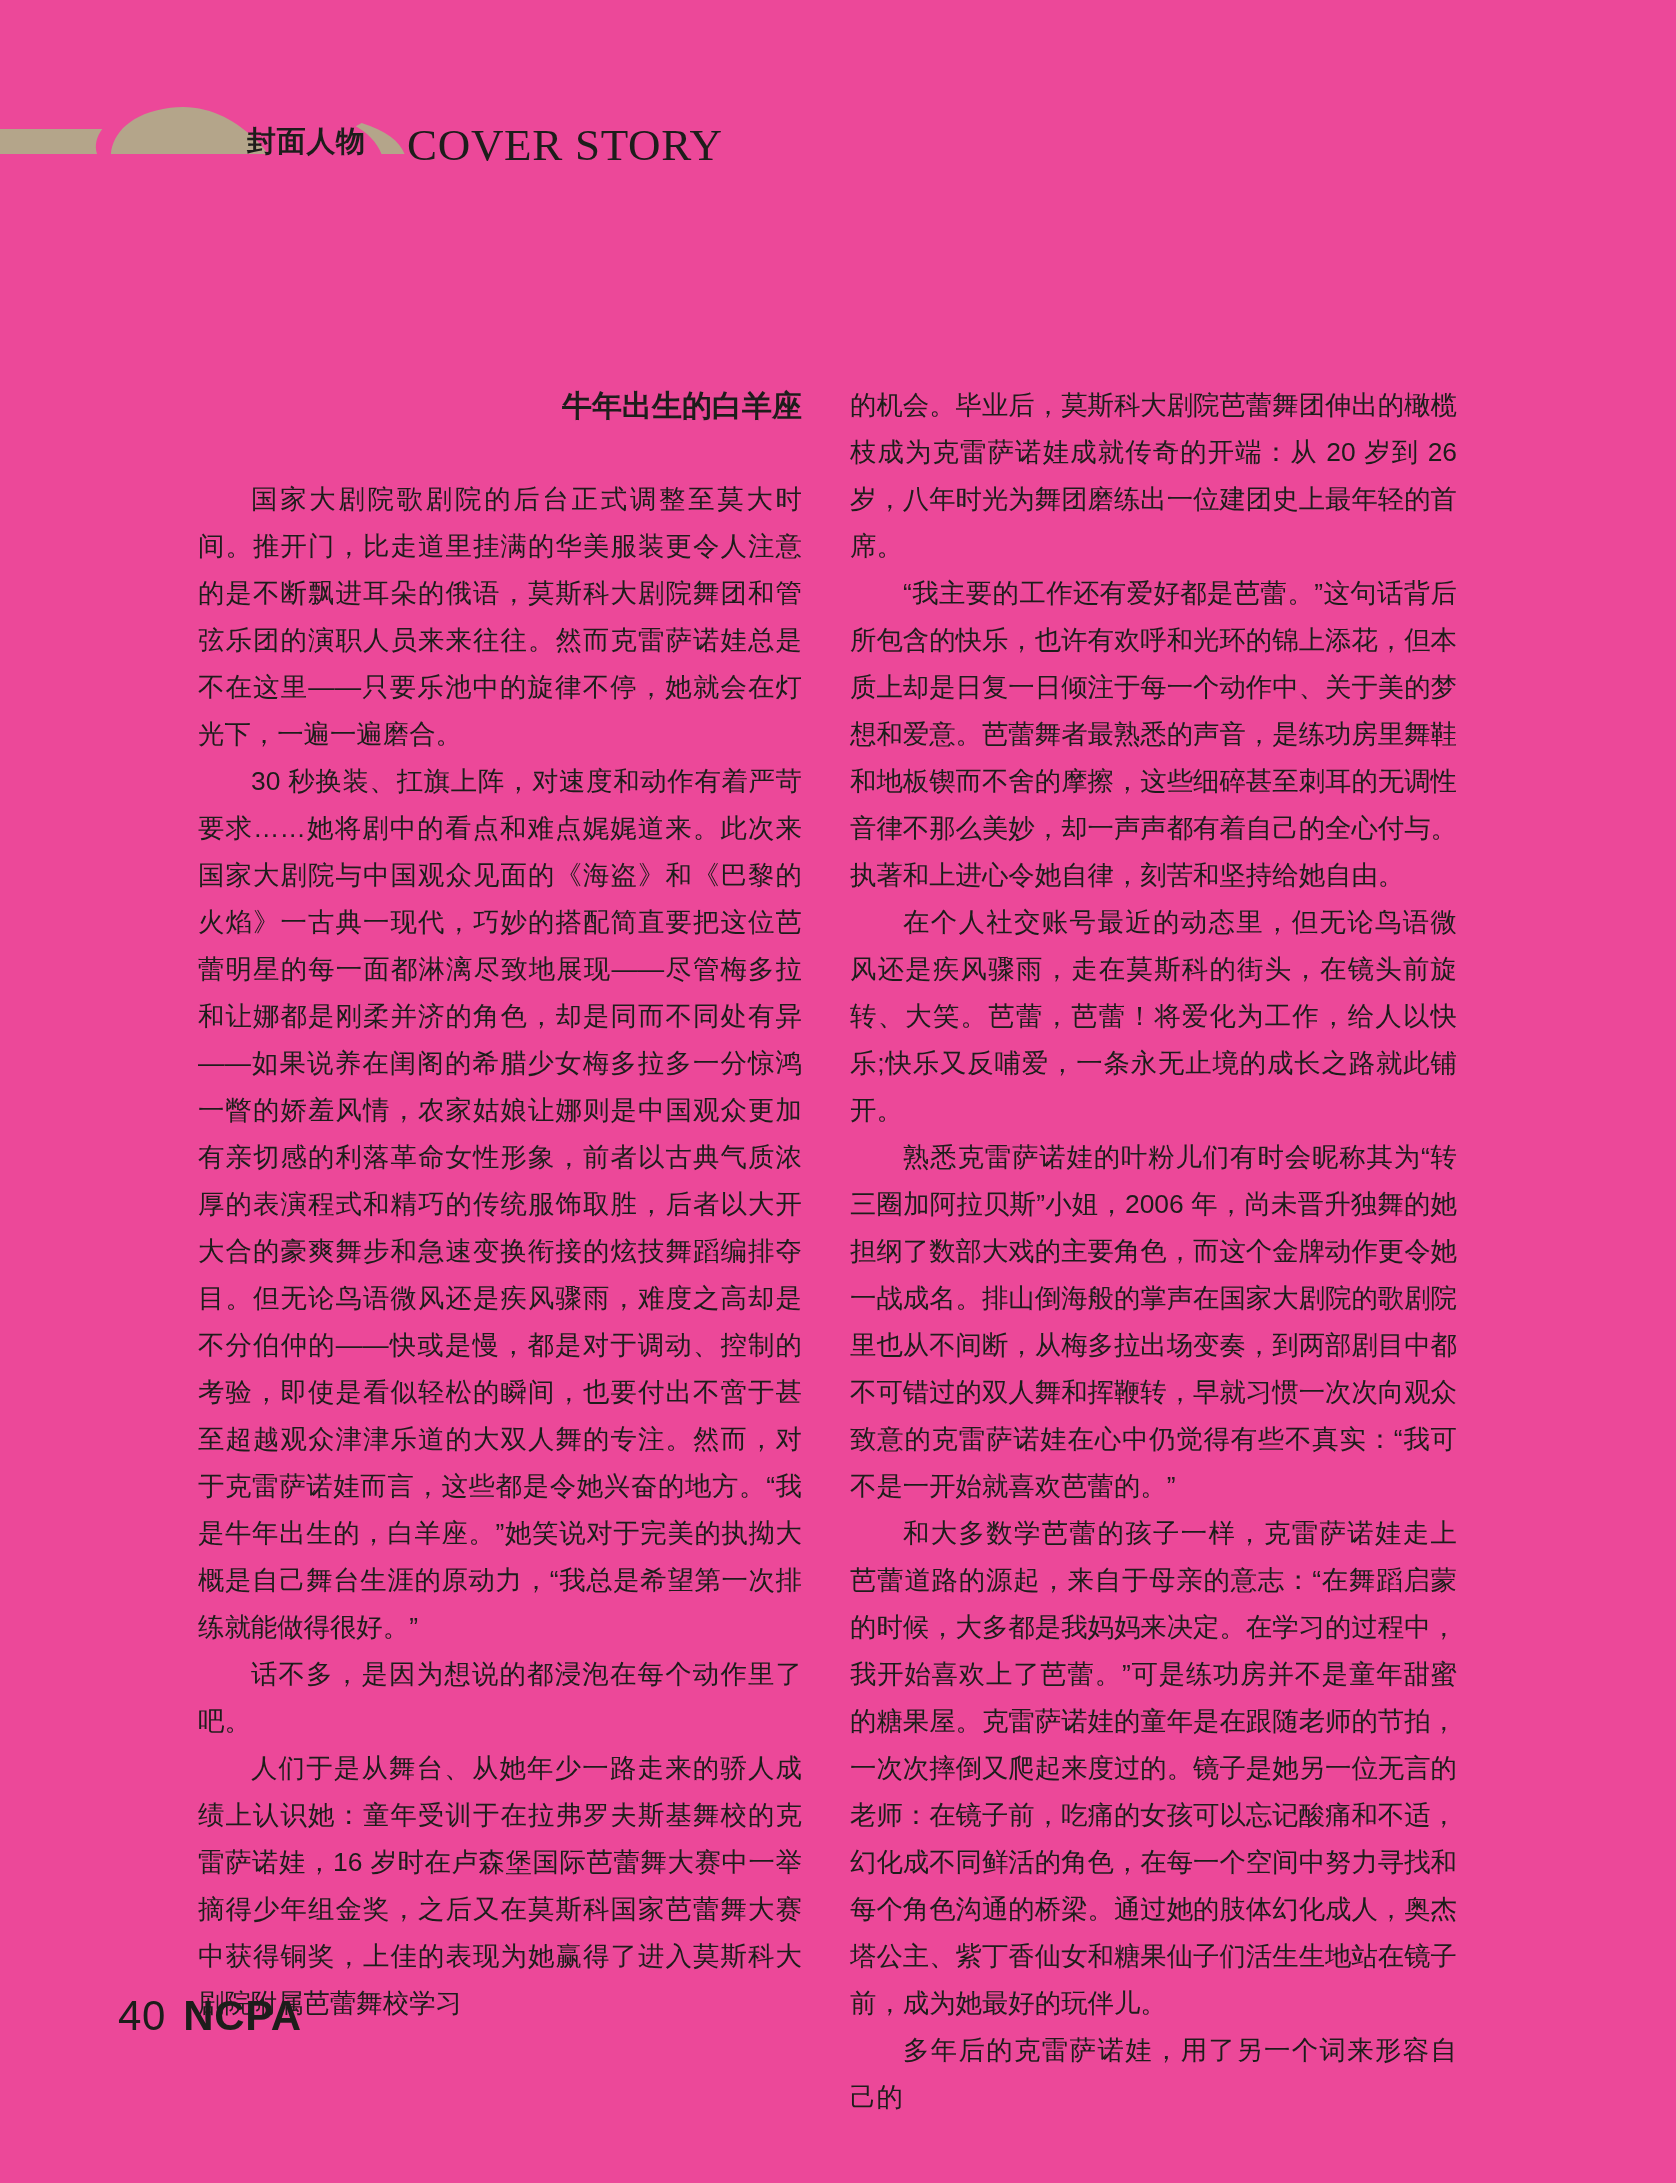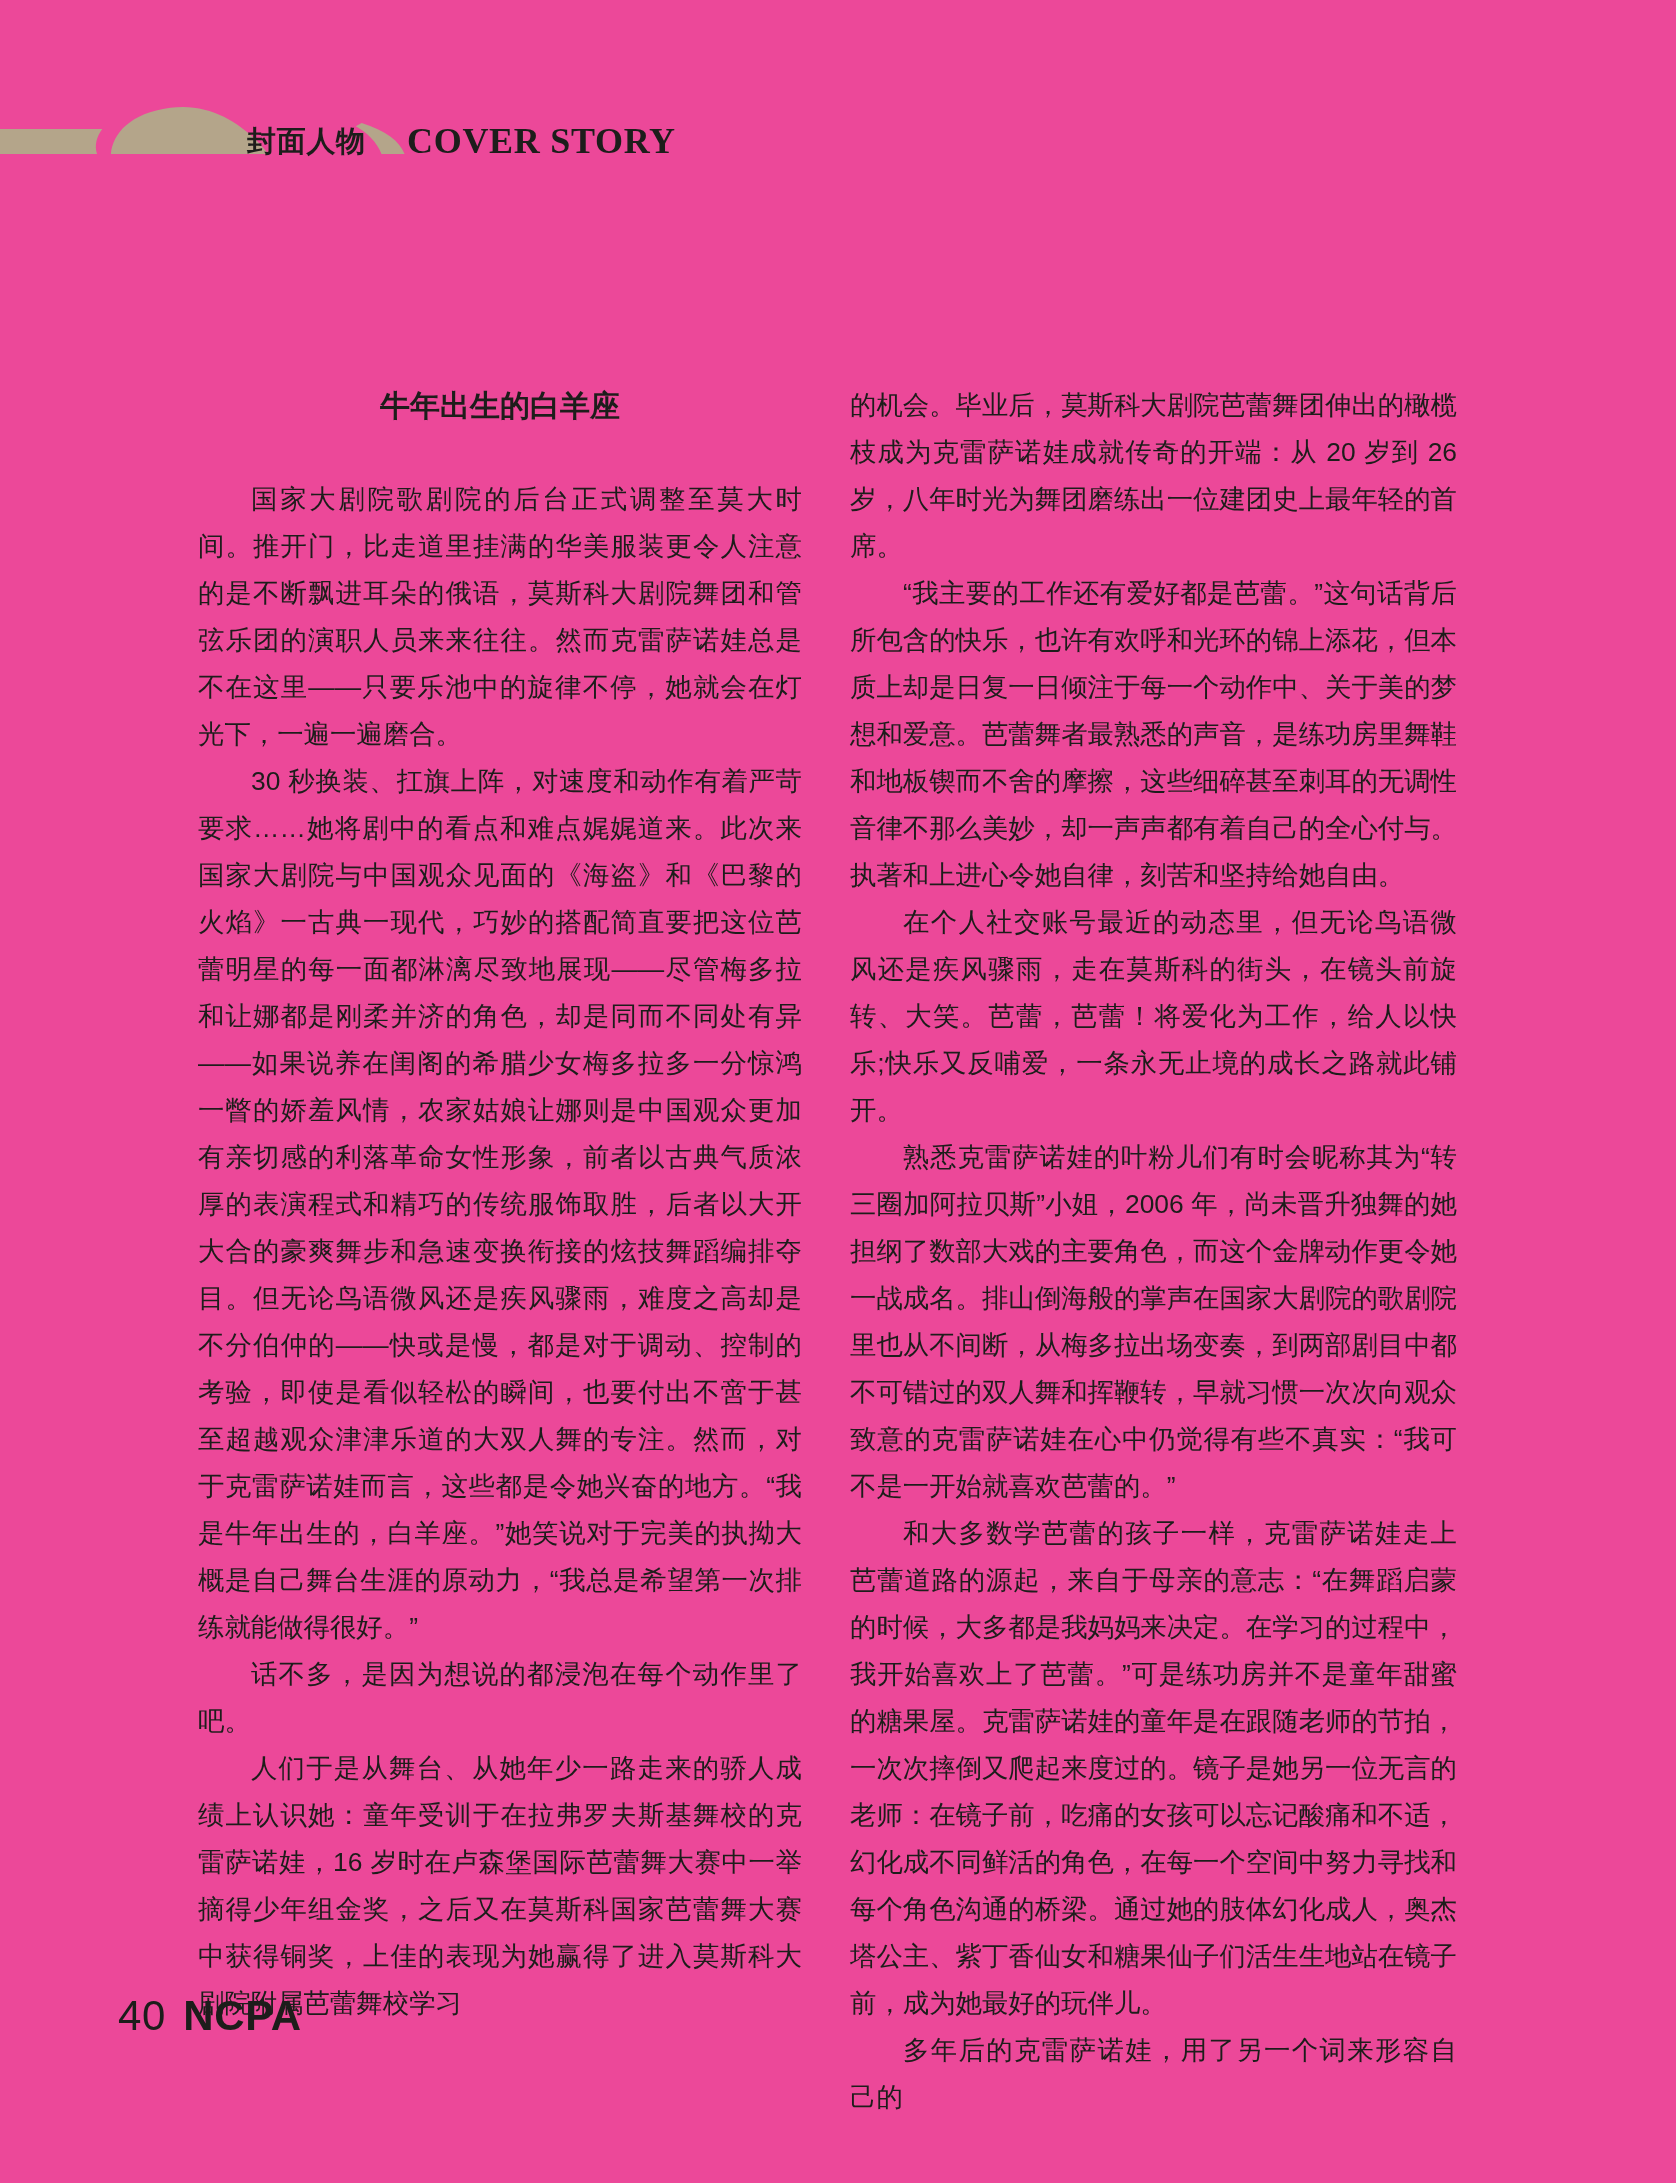--- a/index.html
+++ b/index.html
@@ -25,22 +25,22 @@
     font-size: 29px;
     font-weight: 700;
     line-height: 1;
     letter-spacing: 0.7px;
     white-space: nowrap;
   }
   .header-en {
     position: absolute;
     left: 407px; top: 123px;
     font-family: "Liberation Serif", serif;
-    font-size: 36px;
-    font-weight: 700;
+    font-size: 45px;
+    font-weight: 400;
     line-height: 1;
     letter-spacing: 0.7px;
     white-space: nowrap;
   }
 
   
   .col {
     position: absolute;
     top: 382px;
     width: 607px;
@@ -53,21 +53,21 @@
   .col-right { left: 850px; width: 607px; }
 
   .col p { margin: 0; }
   .col p.indent { text-indent: 53px; }
 
   .col h2 {
     margin: 0;
     font-size: 30px;
     font-weight: 700;
     line-height: 47px;
-    text-align: center;
+    text-align: right;
   }
   .col-left h2  { margin-bottom: 47px; }
   .col-right h2 { margin-top: 47px; margin-bottom: 47px; }
 
   
   .footer {
     position: absolute;
     left: 118px; top: 1995px;
     font-size: 42px;
     line-height: 1;

